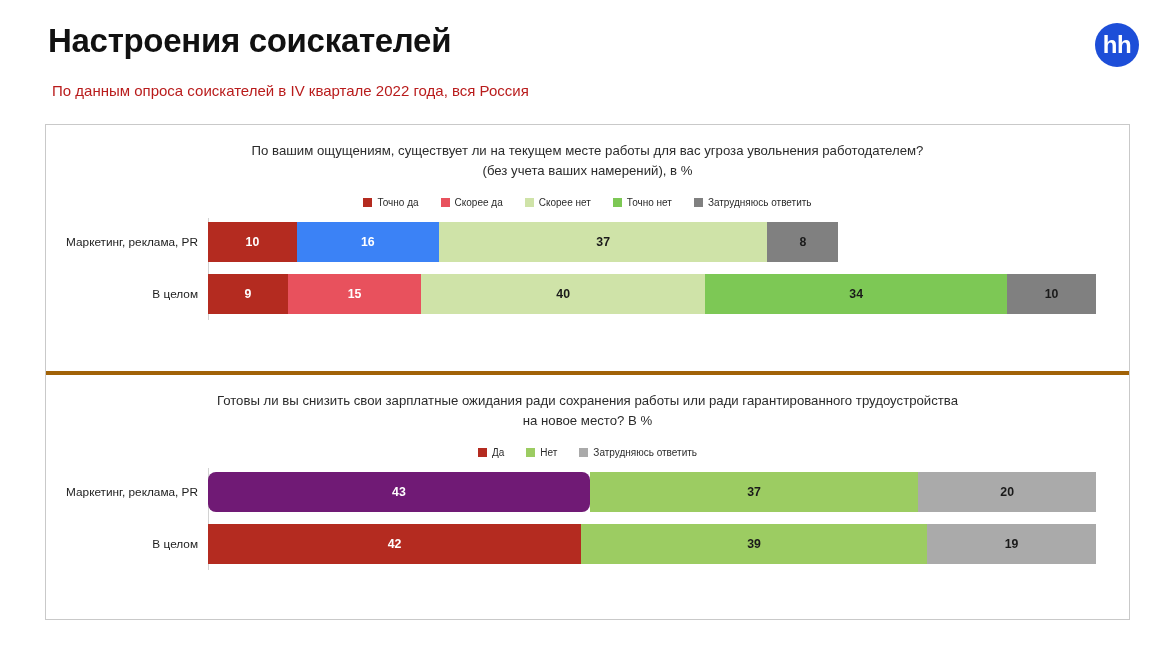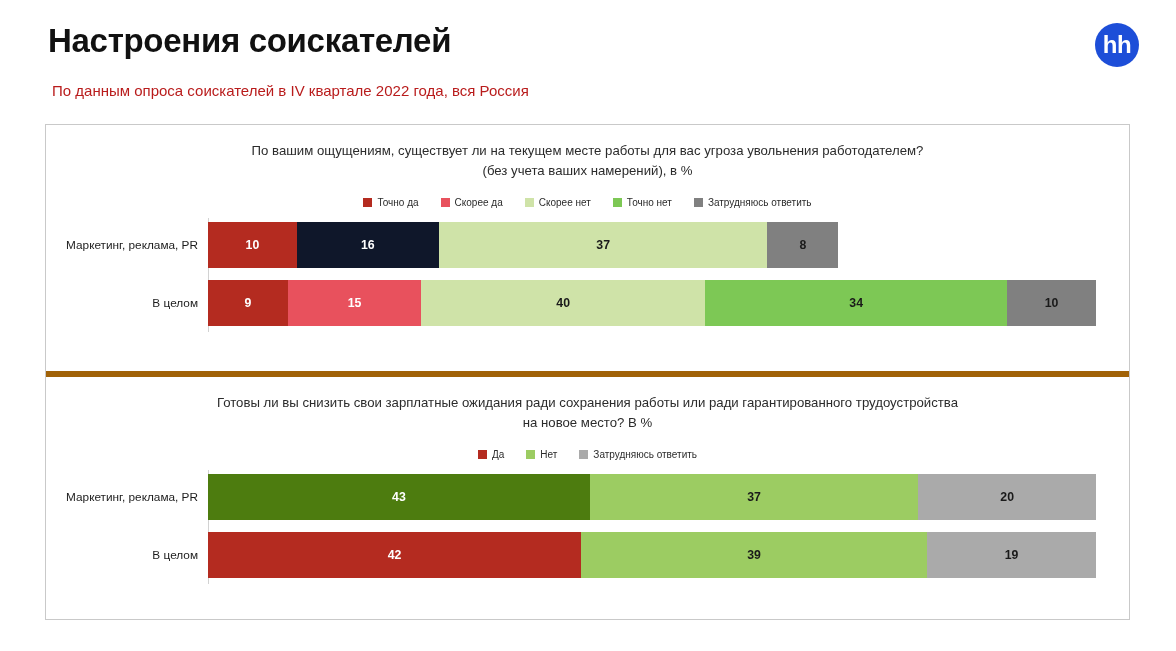--- a/index.html
+++ b/index.html
@@ -62,21 +62,21 @@
     height: 496px;
     border: 1px solid #c9c9c9;
     background: #ffffff;
     box-sizing: border-box;
   }
   .panel {
     position: relative;
     box-sizing: border-box;
   }
   .panel-top    { height: 246px; }
-  .panel-bottom { height: 248px; border-top: 6px solid #a16207; }
+  .panel-bottom { height: 248px; border-top: 4px solid #a16207; }
 
   .panel-title {
     text-align: center;
     font-size: 13.2px;
     color: #2b2b2b;
     line-height: 1.5;
     padding: 16px 48px 0 48px;
   }
   .panel-title .line2 { display: block; }
 
@@ -130,21 +130,21 @@
     left: -162px;
     width: 152px;
     text-align: right;
     font-size: 11.8px;
     color: #1c1c1c;
     white-space: nowrap;
   }
   .bar-track {
     display: flex;
     width: 100%;
-    height: 46px;
+    height: 40px;
   }
   .seg {
     display: flex;
     align-items: center;
     justify-content: center;
     font-size: 12.3px;
     font-weight: bold;
     box-sizing: border-box;
     overflow: hidden;
   }
@@ -189,21 +189,21 @@
           <span>Затрудняюсь ответить</span>
         </div>
       </div>
     <div class="plot">
       <div class="axis-line"></div>
       <div>
           <div class="bar-row">
             <div class="cat-label">Маркетинг, реклама, PR</div>
             <div class="bar-track">
               <div class="seg light-text" style="background: rgb(180, 43, 32); width: 10%;">10</div>
-              <div class="seg light-text" style="background: #0f172a; width: 16%;">16</div>
+              <div class="seg light-text" style="background: #3b82f6; width: 16%;">16</div>
               <div class="seg dark-text" style="background: rgb(207, 227, 168); width: 37%;">37</div>
               <div class="seg dark-text" style="background: rgb(128, 128, 128); width: 8%;">8</div>
             </div>
           </div>
           <div class="bar-row">
             <div class="cat-label">В целом</div>
             <div class="bar-track">
               <div class="seg light-text" style="background: rgb(180, 43, 32); width: 9%;">9</div>
               <div class="seg light-text" style="background: rgb(232, 81, 93); width: 15%;">15</div>
               <div class="seg dark-text" style="background: rgb(207, 227, 168); width: 32%;">40</div>
@@ -233,21 +233,21 @@
           <span class="legend-swatch" style="background: rgb(170, 170, 170);"></span>
           <span>Затрудняюсь ответить</span>
         </div>
       </div>
     <div class="plot">
       <div class="axis-line"></div>
       <div>
           <div class="bar-row">
             <div class="cat-label">Маркетинг, реклама, PR</div>
             <div class="bar-track">
-              <div class="seg light-text" style="background: #4d7c0f; width: 43%;">43</div>
+              <div class="seg light-text" style="background: #701a75; width: 43%; border-radius: 8px;">43</div>
               <div class="seg dark-text" style="background: rgb(156, 204, 98); width: 37%;">37</div>
               <div class="seg dark-text" style="background: rgb(170, 170, 170); width: 20%;">20</div>
             </div>
           </div>
           <div class="bar-row">
             <div class="cat-label">В целом</div>
             <div class="bar-track">
               <div class="seg light-text" style="background: rgb(180, 43, 32); width: 42%;">42</div>
               <div class="seg dark-text" style="background: rgb(156, 204, 98); width: 39%;">39</div>
               <div class="seg dark-text" style="background: rgb(170, 170, 170); width: 19%;">19</div>

